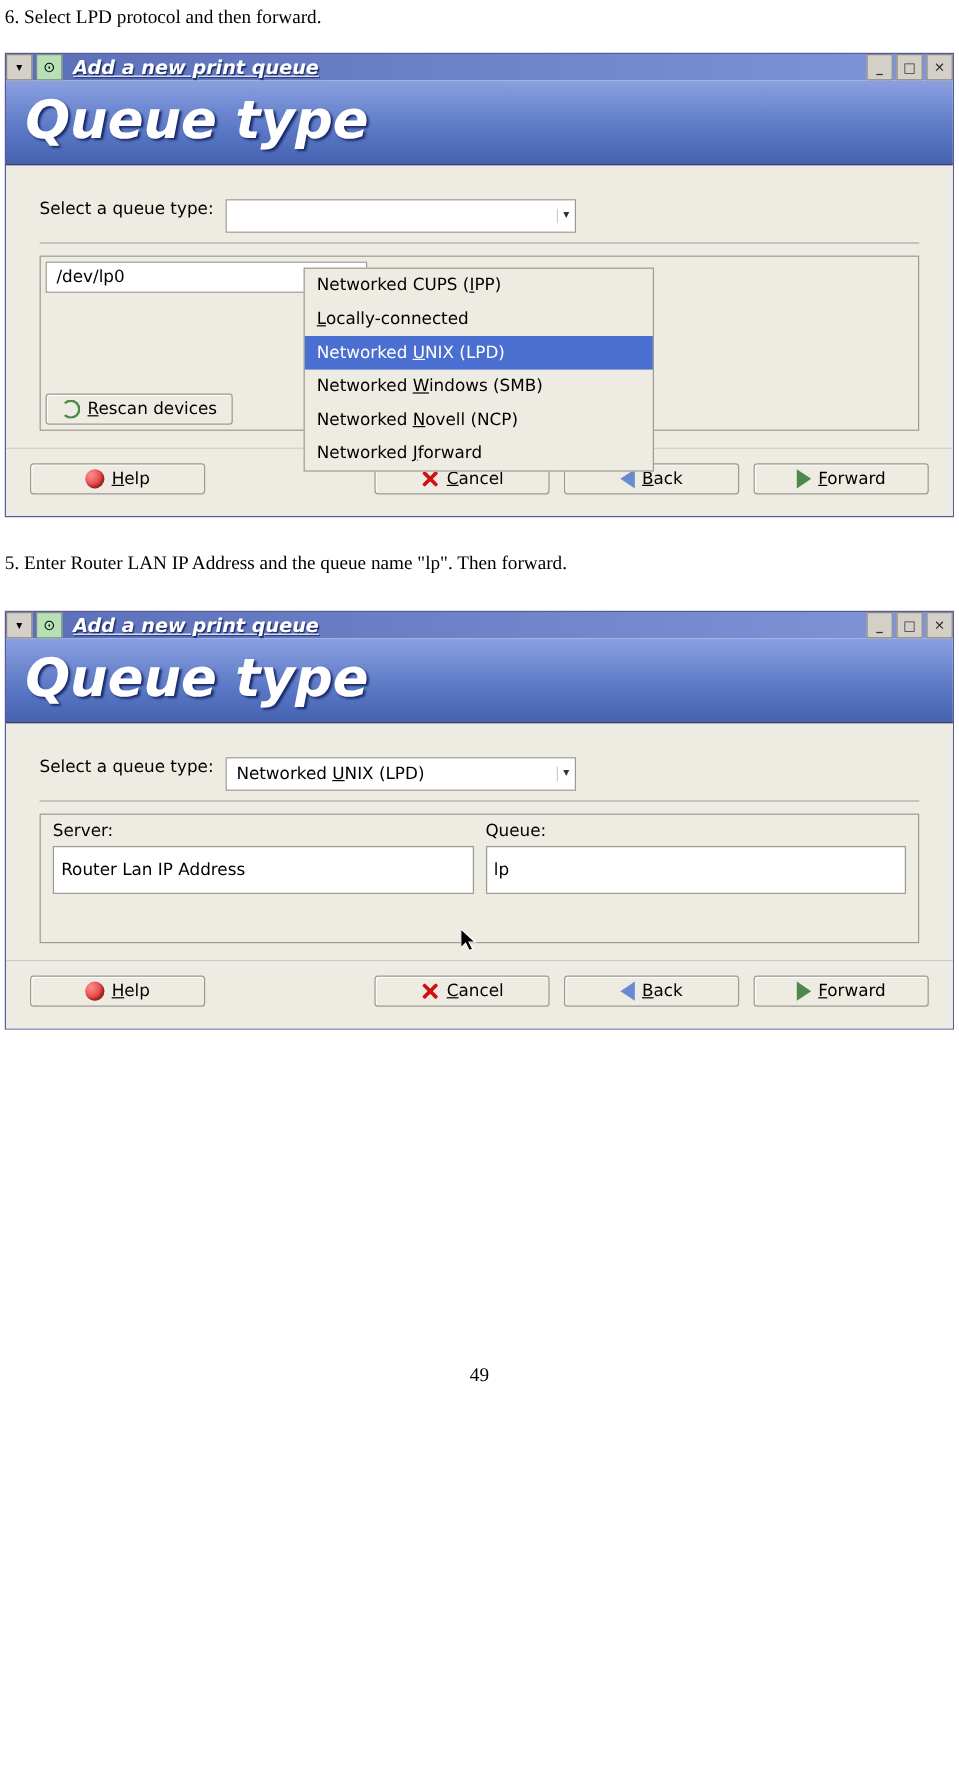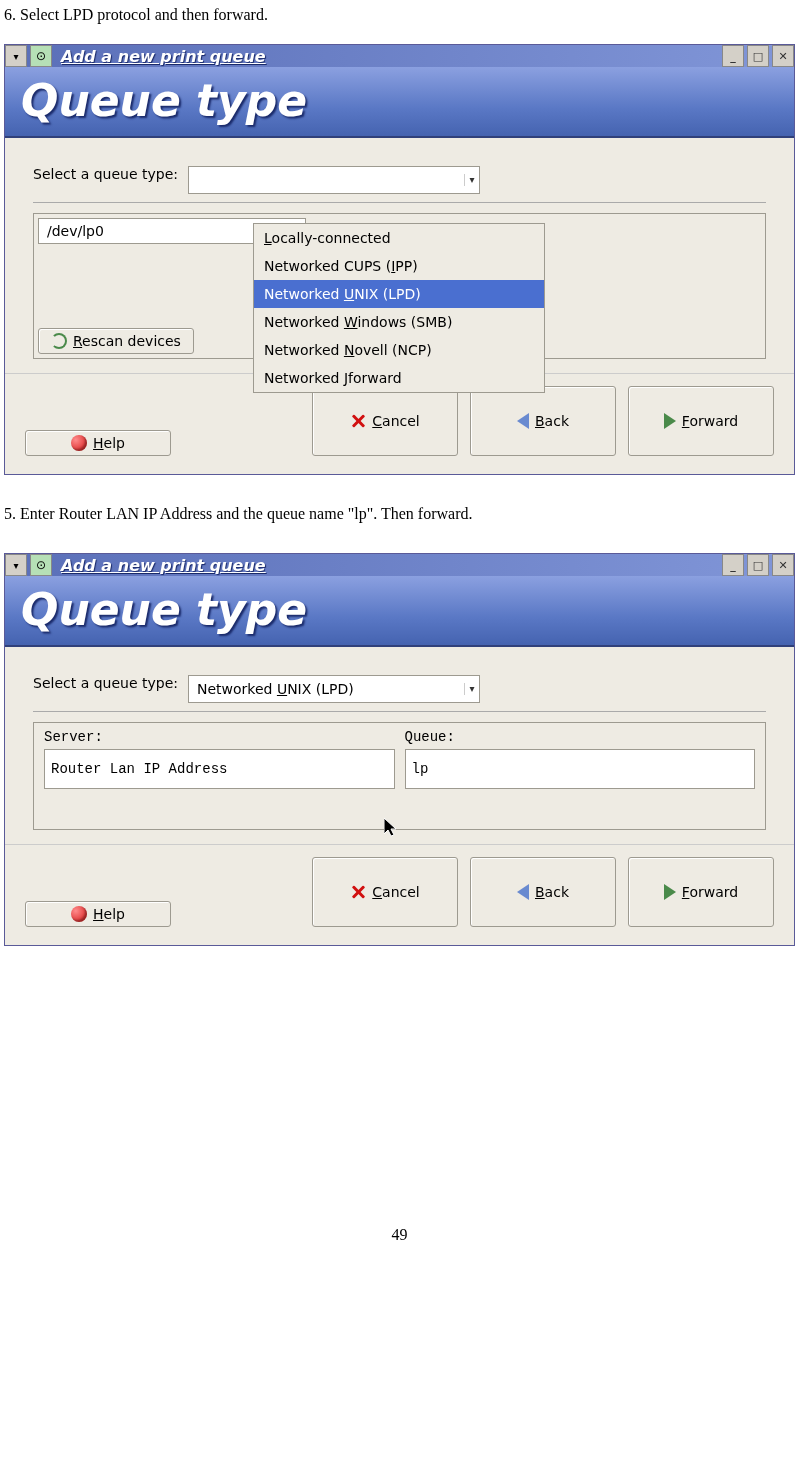--- a/index.html
+++ b/index.html
@@ -185,28 +185,28 @@
   .icon-forward { width:0; height:0; border-top:8px solid transparent; border-bottom:8px solid transparent; border-left:12px solid #4a8a4a; }
   .icon-rescan { width:16px; height:16px; border:2px solid #4a8a4a; border-radius:50%; border-left-color:transparent; position:relative; box-sizing:border-box;}
   .btn-row {
     display: flex;
     padding: 12px 20px 18px 20px;
     border-top: 1px solid #ccc;
     background: #eeebe3;
   }
   .btn-row .spacer { flex: 1; }
   .btn-row .btn { width: 120px; justify-content:center; margin-left: 12px; }
-  .btn-row .btn.help { margin-left: 0; margin-top: 44px; }
+  .btn-row .btn.help { margin-left: 0; }
 
   .two-col {
     border: 1px solid #9d9a90;
     background: #eeebe3;
     padding: 6px 10px 40px 10px;
   }
-  .two-col .cols { display:flex; gap: 10px; font-family: Liberation Mono, monospace; }
+  .two-col .cols { display:flex; gap: 10px; }
   .two-col .col { flex:1; display:flex; flex-direction:column; }
   .two-col label { margin-bottom: 4px; }
   .two-col input {
     border: 1px solid #9d9a90;
     background: #fff;
     padding: 4px 6px;
     font-family: inherit;
     font-size: 14px;
     height: 40px;
     box-sizing: border-box;
@@ -274,22 +274,22 @@
         <span class="icon-back"></span>
         <span><span class="u">B</span><span>ack</span></span>
       </span>
       <span class="btn">
         <span class="icon-forward"></span>
         <span><span class="u">F</span><span>orward</span></span>
       </span>
     </div>
 
     <div class="dropdown" id="dropdown1">
+        <div class="opt"><span>Networked CUPS (</span><span class="u">I</span><span>PP)</span></div>
         <div class="opt"><span></span><span class="u">L</span><span>ocally-connected</span></div>
-        <div class="opt"><span>Networked CUPS (</span><span class="u">I</span><span>PP)</span></div>
         <div class="opt selected"><span>Networked </span><span class="u">U</span><span>NIX (LPD)</span></div>
         <div class="opt"><span>Networked </span><span class="u">W</span><span>indows (SMB)</span></div>
         <div class="opt"><span>Networked </span><span class="u">N</span><span>ovell (NCP)</span></div>
         <div class="opt"><span>Networked </span><span class="u">J</span><span>forward</span></div>
       </div>
 
     <svg class="cursor-arrow cursor-svg" width="16" height="20" style="left:521px; top:225px; position:absolute;">
       <polygon points="0,0 0,16 4,12 7,18 10,17 7,11 12,11" fill="#000" stroke="#fff" stroke-width="1"></polygon>
     </svg>
   </div>

